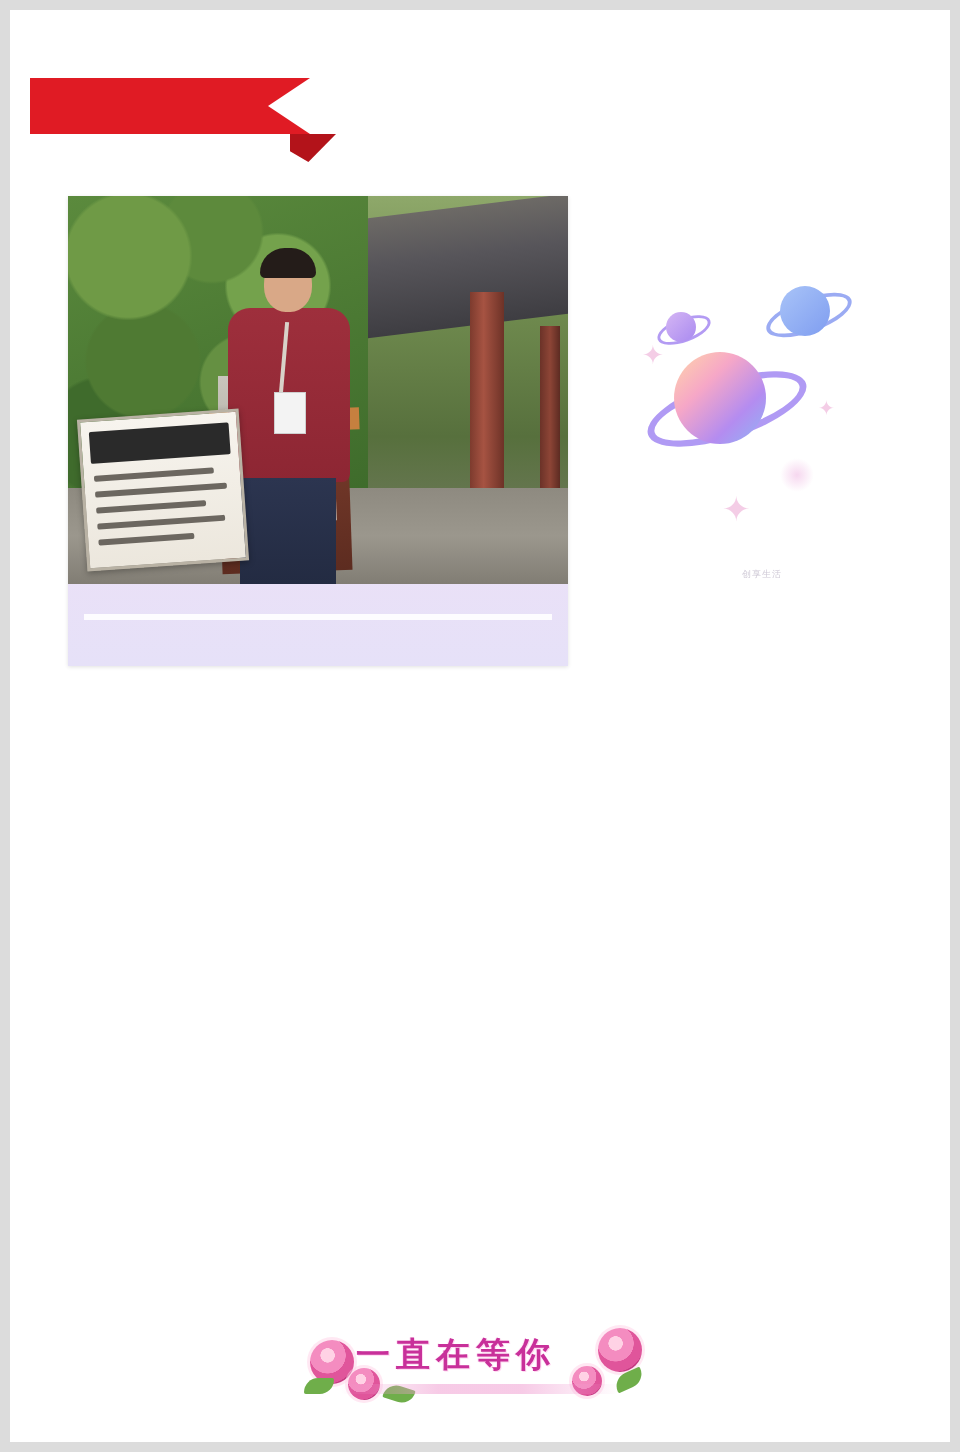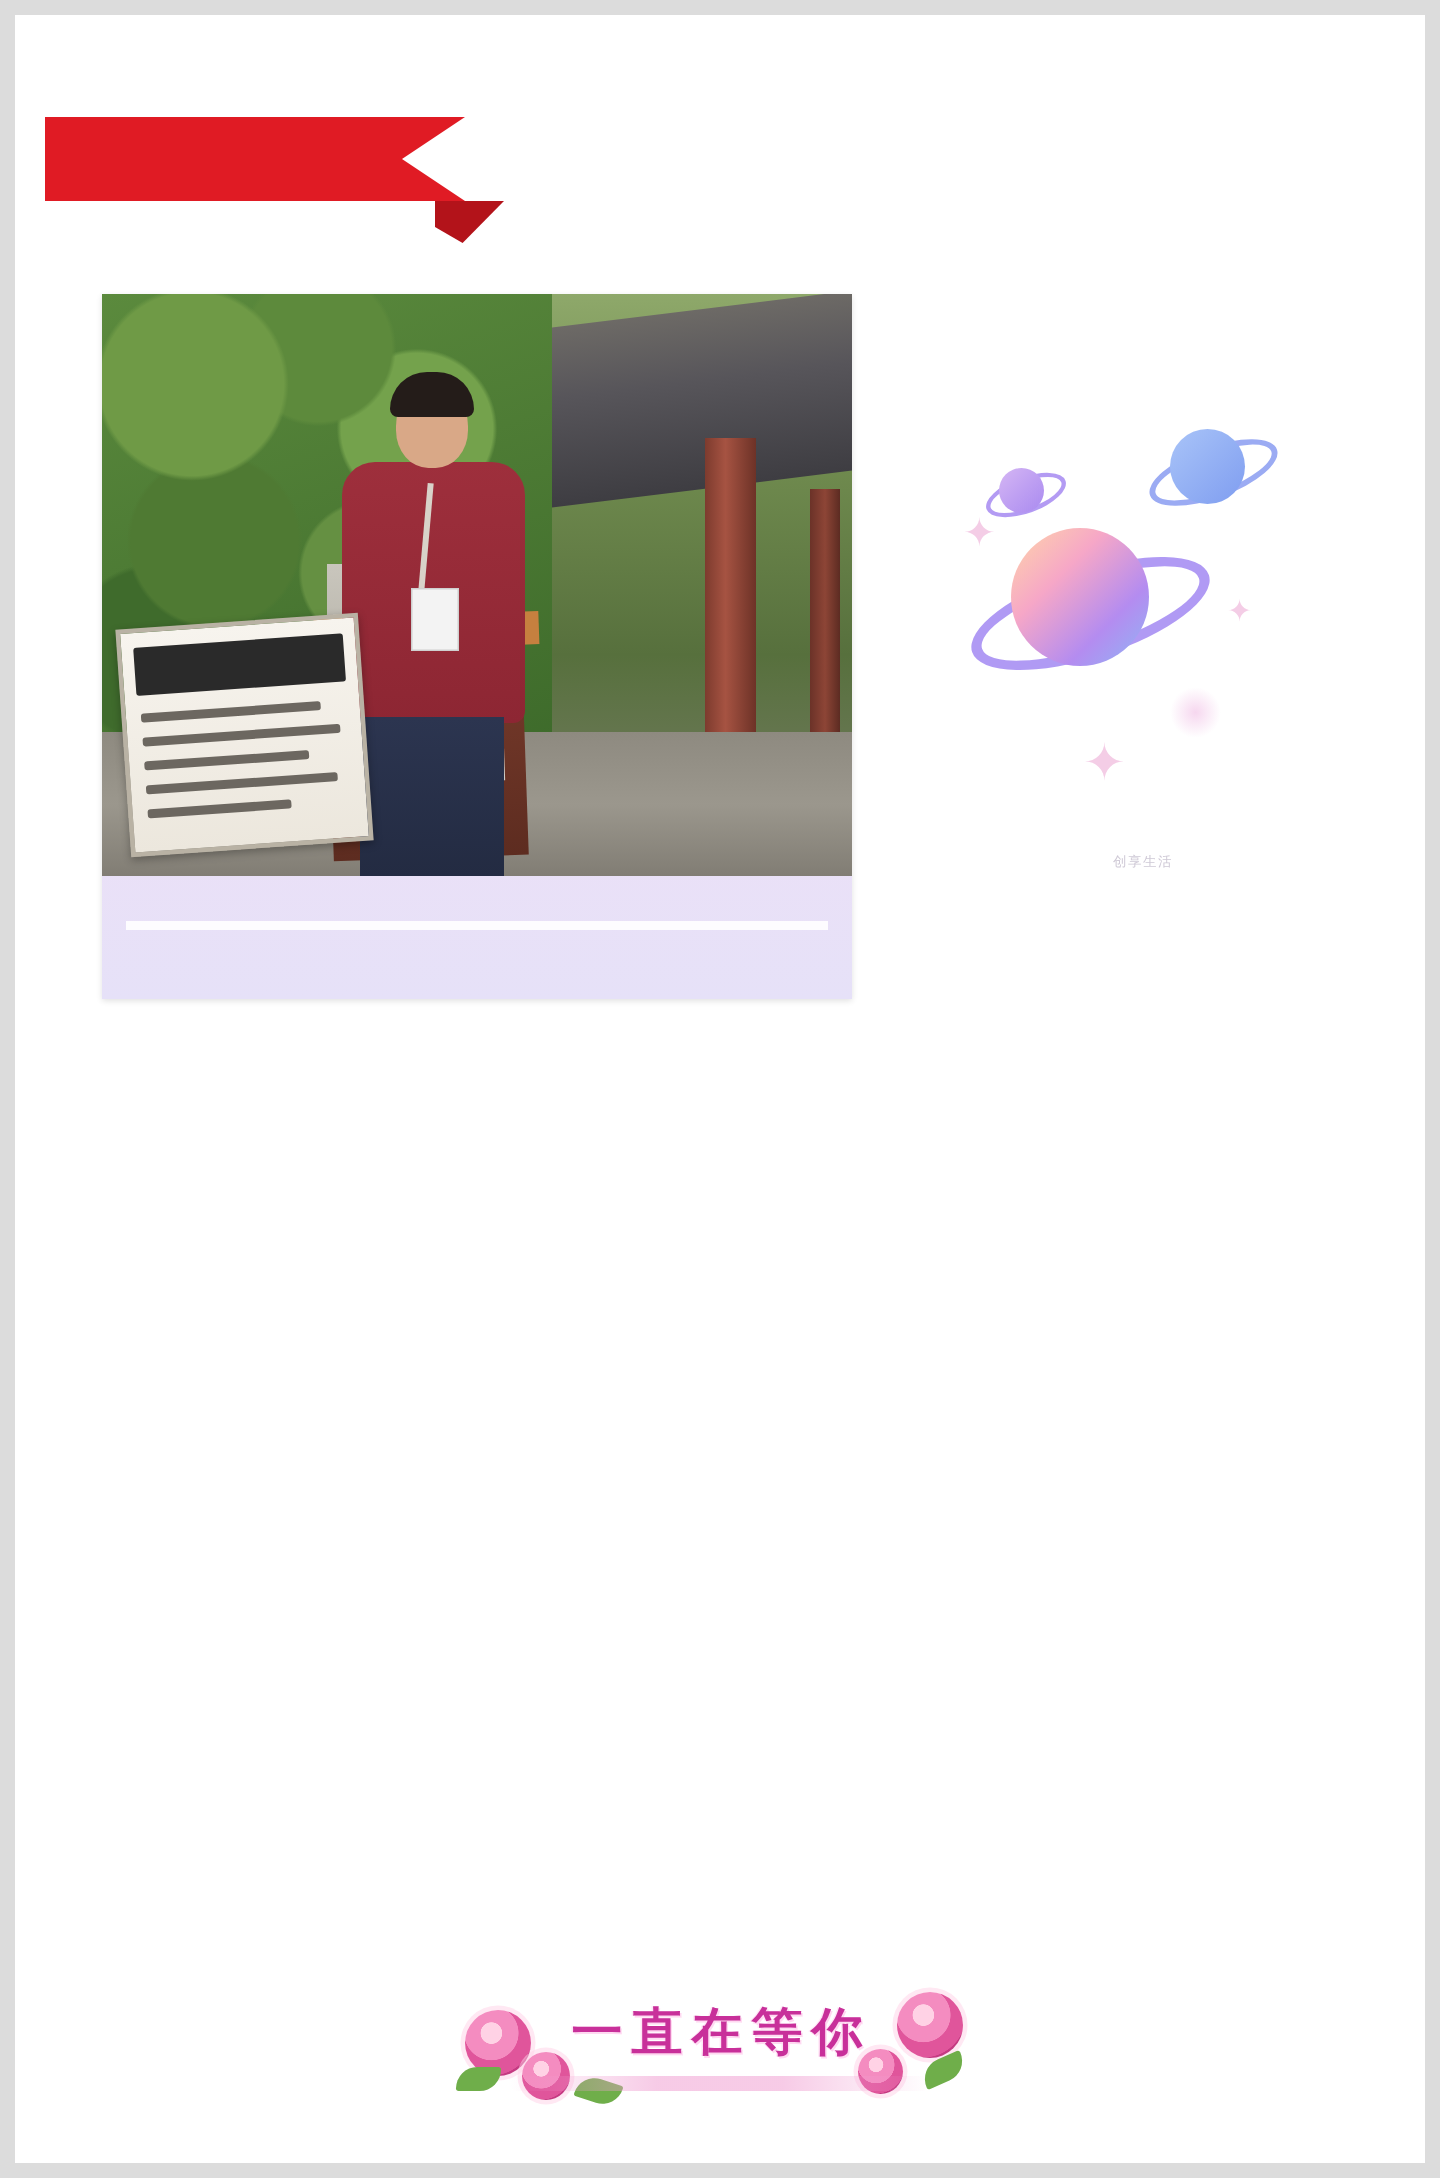--- a/index.html
+++ b/index.html
@@ -250,21 +250,20 @@
     left: 290px;
     top: 1300px;
     width: 360px;
     height: 104px;
   }
   .footer-text {
     position: absolute;
     left: 56px;
     top: 22px;
     width: 250px;
-    text-align: center;
     font-size: 34px;
     font-weight: bold;
     letter-spacing: 6px;
     color: #c8309a;
     text-shadow: 1px 1px 0 #ffd9f1, -1px 0 0 #ffe6f6;
     white-space: nowrap;
   }
   .rose {
     position: absolute;
     width: 44px; height: 44px; border-radius: 50%;

